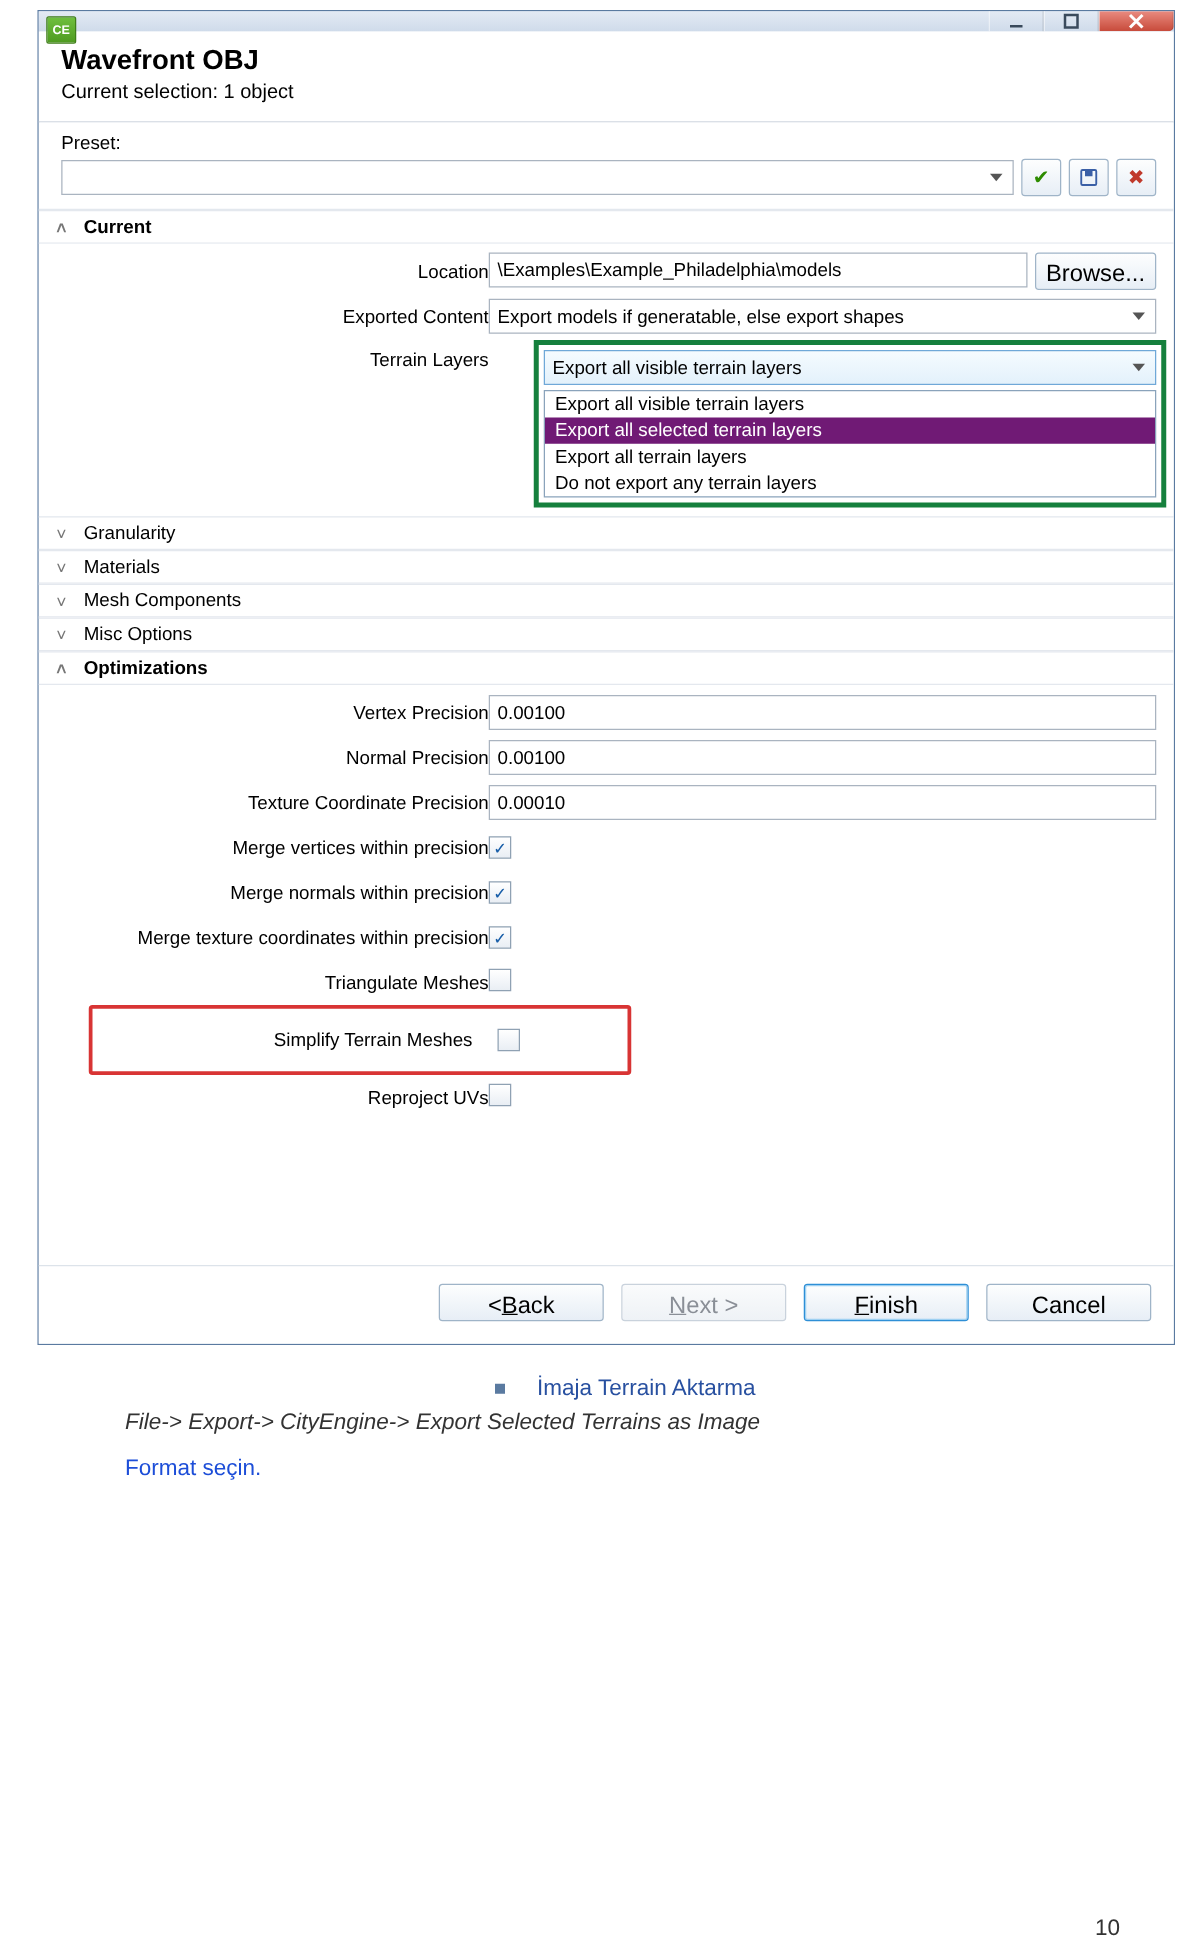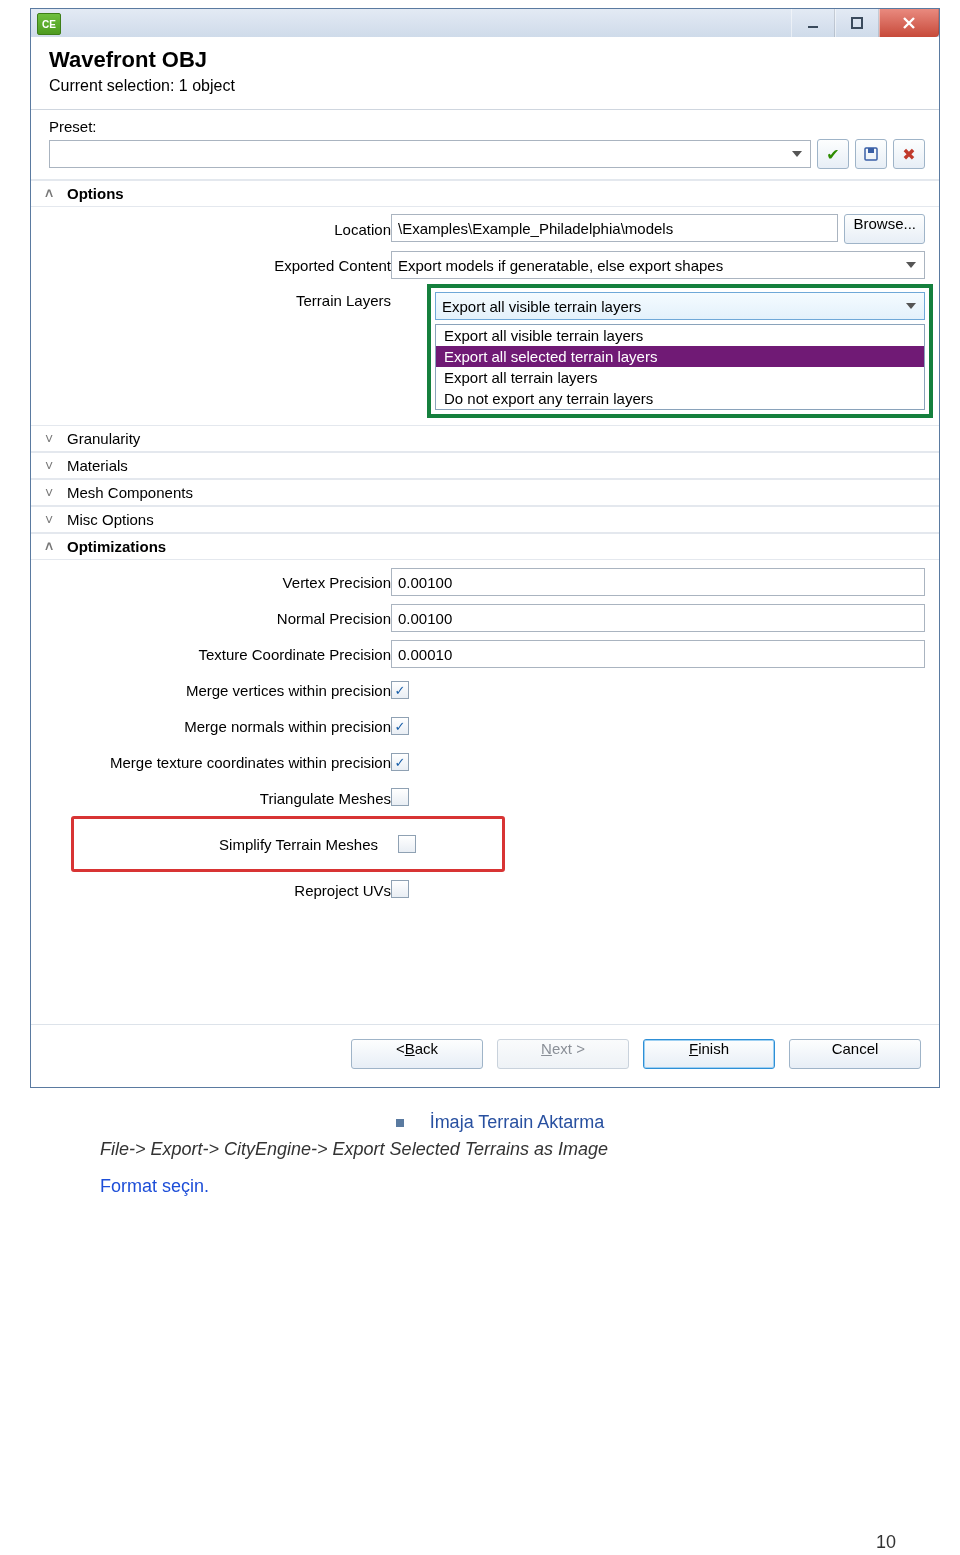--- a/index.html
+++ b/index.html
@@ -11,21 +11,21 @@
     color: #000;
     width: 960px;
   }
   .window-frame {
     margin: 8px 20px 0 30px;
     border: 1px solid #5a7aa0;
     background: #e9eef5;
     box-shadow: 0 0 0 1px #bcd0e5 inset;
   }
   .titlebar {
-    height: 28px;
+    height: 16px;
     background: linear-gradient(#e3eaf4,#cfdbea);
     display: flex;
     align-items: stretch;
     justify-content: flex-end;
     position: relative;
   }
   .app-icon {
     position: absolute;
     left: 6px; top: 4px;
     width: 22px; height: 20px;
@@ -124,22 +124,22 @@
     background:linear-gradient(#f5fbff,#e3f1fb); 
     border:1px solid #6fa8d8;
   }
 
   .btn {
     height:28px;
     padding:0 10px;
     border:1px solid #9fb4c8;
     background:linear-gradient(#fdfefe,#e7eef6);
     border-radius:3px;
-    display:inline-flex;align-items:flex-start;justify-content:center;
-    font-size:15px;
+    display:inline-flex;align-items:flex-end;justify-content:center;
+    font-size:19px;
     min-width:80px;
   }
   .btn .ul { text-decoration: underline; }
   .btn.disabled { color:#8a8f97; border-color:#c9d2dc; background:linear-gradient(#fafbfc,#eef2f6); }
   .btn.primary { border-color:#2e8fd6; box-shadow:0 0 0 1px #9dd0f2 inset; }
 
   .chk {
     width:16px;height:16px;border:1px solid #8fa1b3;background:linear-gradient(#fff,#e9eef4);
     display:inline-flex;align-items:center;justify-content:center;
     position:relative;
@@ -246,21 +246,21 @@
               <rect x="2" y="2" width="12" height="12" rx="1" fill="none" stroke="#3a5fa6" stroke-width="1.5"></rect>
               <rect x="5" y="2" width="6" height="5" fill="#3a5fa6"></rect>
             </svg>
       </div>
       <div class="icon-btn del">✖</div>
     </div>
   </div>
 
   <div class="section-head bold">
     <span class="chev">˄</span>
-    <span>Options</span>
+    <span>Current</span>
   </div>
   <div class="body-area">
 
     <div class="row">
       <div class="lbl">Location</div>
       <div class="ctrl" style="display:flex;gap:6px;">
         <div class="text-input" style="flex:1">
           <span>\Examples\Example_Philadelphia\models</span>
         </div>
         <div class="btn" style="min-width:auto;padding:0 8px">

